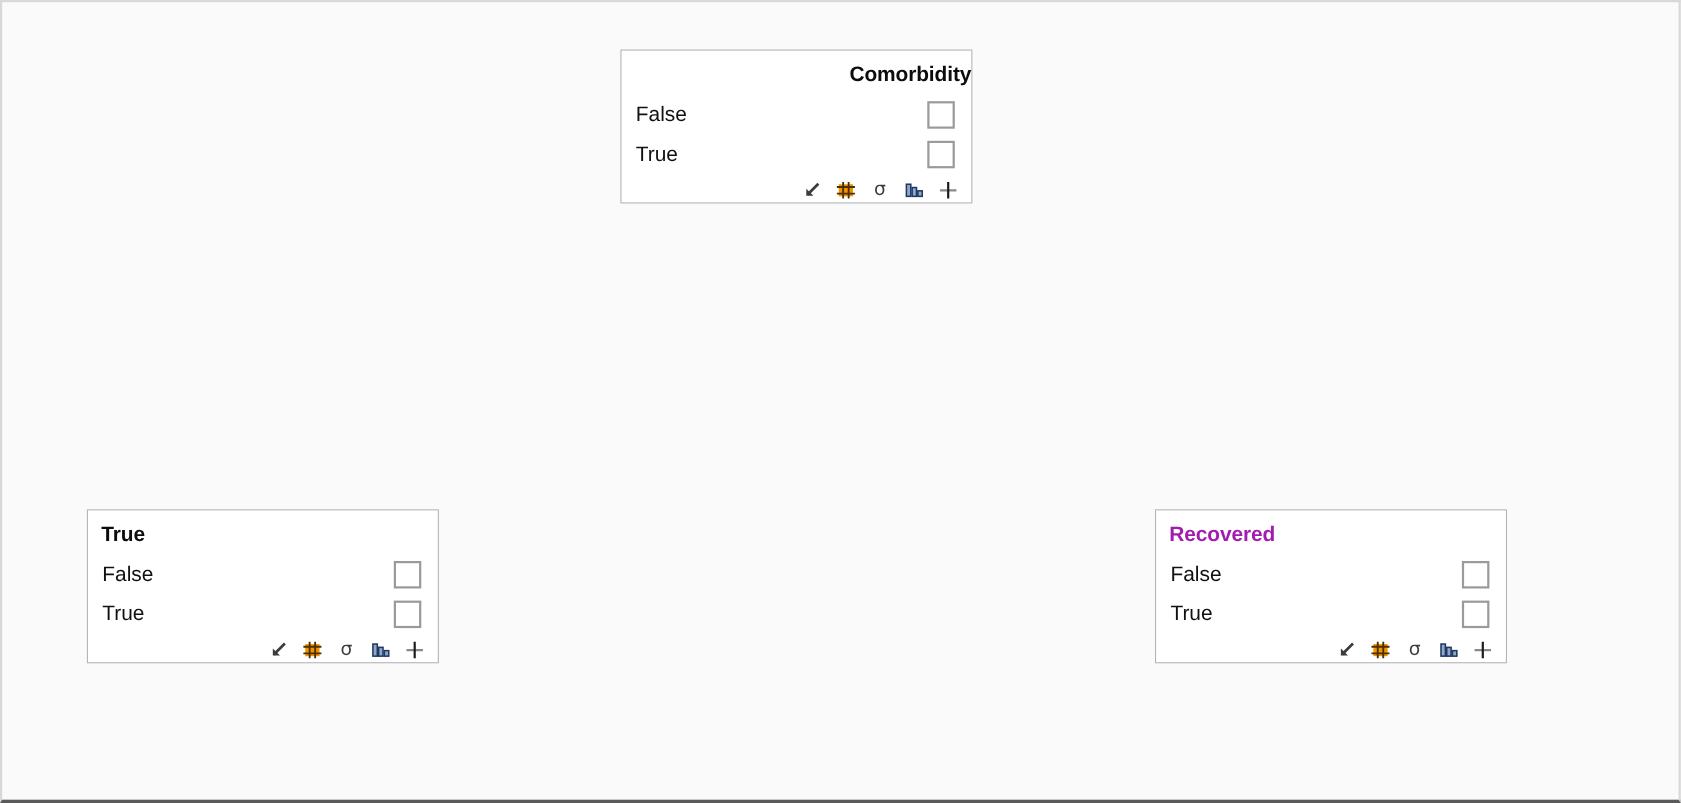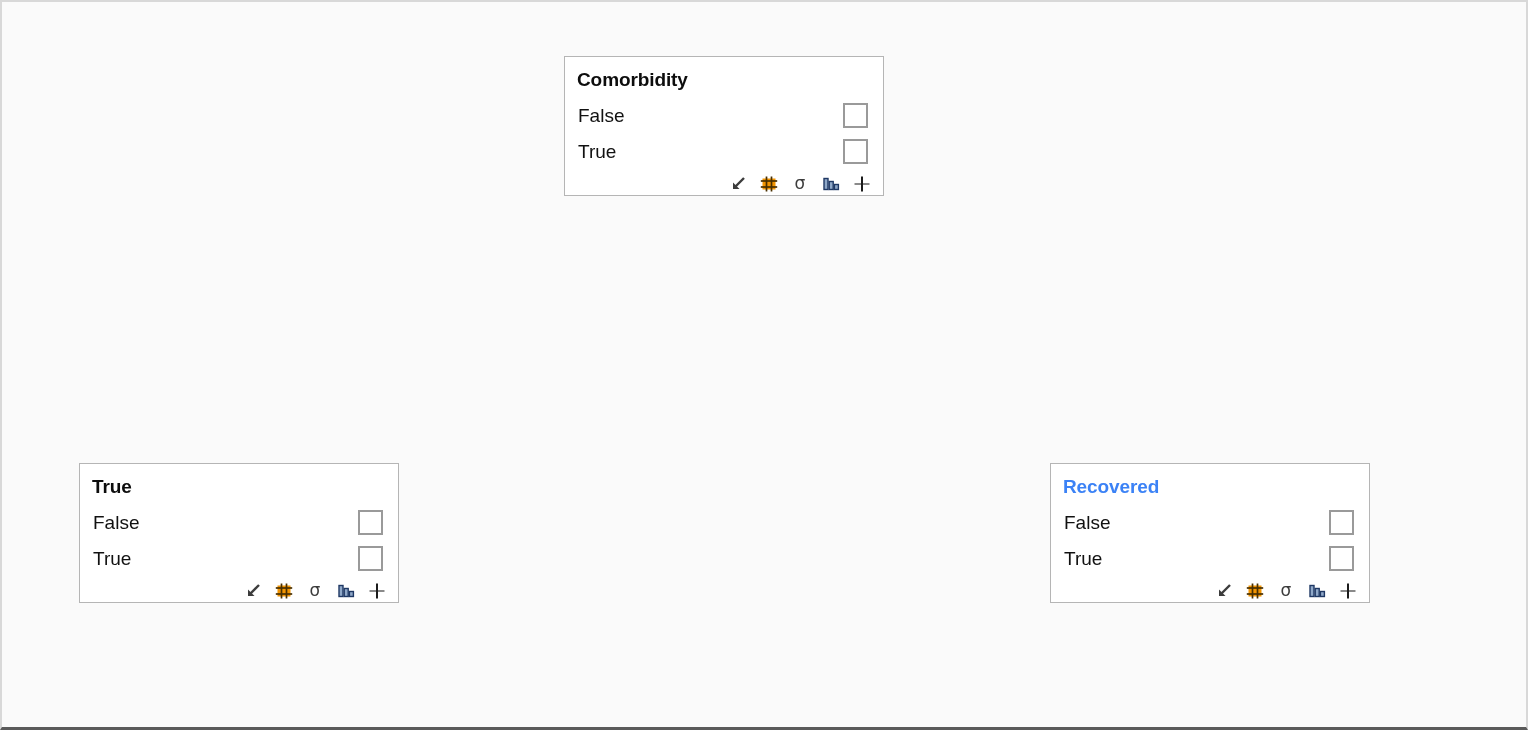--- a/index.html
+++ b/index.html
@@ -98,21 +98,21 @@
     line-height: 1;
     display: block;
     margin-top: -2px;
   }
 </style>
 </head>
 <body>
 
 <div id="canvas" style="background: rgb(250, 250, 250);">
 
-<div class="filter-panel" style="left: 562px; top: 54px; width: 320px; height: 140px; border-color: rgb(181, 181, 181); background: rgb(255, 255, 255);">
+<div class="filter-panel" style="left: 562px; top: 43px; width: 320px; height: 140px; border-color: rgb(181, 181, 181); background: rgb(255, 255, 255); text-align: right;">
       <div class="panel-title" style="color: rgb(13, 13, 13);">Comorbidity</div>
       <div class="panel-rows">
         <div class="panel-row">
           <span class="row-label" style="color: rgb(17, 17, 17);">False</span>
           <span class="row-checkbox" style="border-color: rgb(154, 154, 154);"></span>
         </div>
         <div class="panel-row">
           <span class="row-label" style="color: rgb(17, 17, 17);">True</span>
           <span class="row-checkbox" style="border-color: rgb(154, 154, 154);"></span>
         </div>
@@ -191,21 +191,21 @@
         </span>
         <span class="tool-icon" title="Add">
           <svg viewBox="0 0 18 18" width="18" height="18">
             <path d="M1.5 9 L16.5 9" stroke="#8a8a8a" stroke-width="2"></path>
             <path d="M9 1.5 L9 16.5" stroke="#1c1c1c" stroke-width="2"></path>
           </svg>
         </span>
       </div>
     </div>
     <div class="filter-panel" style="left: 1048px; top: 461px; width: 320px; height: 140px; border-color: rgb(181, 181, 181); background: rgb(255, 255, 255);">
-      <div class="panel-title" style="color: #3b82f6;">Recovered</div>
+      <div class="panel-title" style="color: #a21caf;">Recovered</div>
       <div class="panel-rows">
         <div class="panel-row">
           <span class="row-label" style="color: rgb(17, 17, 17);">False</span>
           <span class="row-checkbox" style="border-color: rgb(154, 154, 154);"></span>
         </div>
         <div class="panel-row">
           <span class="row-label" style="color: rgb(17, 17, 17);">True</span>
           <span class="row-checkbox" style="border-color: rgb(154, 154, 154);"></span>
         </div>
       </div>

